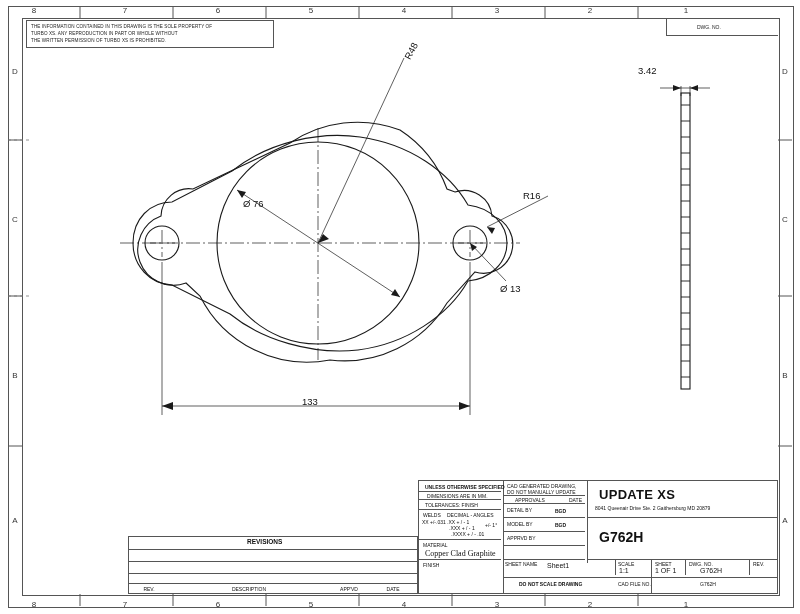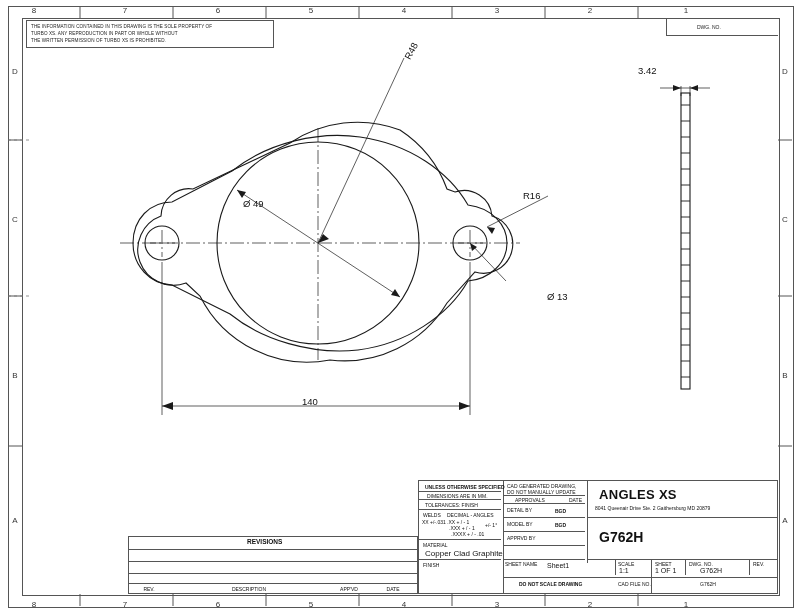--- a/index.html
+++ b/index.html
@@ -198,23 +198,23 @@
 
     <line class="dim" x1="681" y1="86" x2="681" y2="96"></line>
     <line class="dim" x1="690" y1="86" x2="690" y2="96"></line>
     <line class="dim" x1="660" y1="88" x2="710" y2="88"></line>
     <polygon points="681,88 673,85 673,91" fill="#1a1a1a"></polygon>
     <polygon points="690,88 698,85 698,91" fill="#1a1a1a"></polygon>
   </svg>
 
   <div class="lbl rot-r48" style="left:402px;top:56px;">R48</div>
   <div class="lbl" style="left:523px;top:190px;">R16</div>
-  <div class="lbl" style="left:243px;top:198px;">Ø 49</div>
-  <div class="lbl" style="left:500px;top:291px;margin-left:47px;">Ø 13</div>
-  <div class="lbl" style="left:302px;top:396px;">140</div>
+  <div class="lbl" style="left:243px;top:198px;">Ø 76</div>
+  <div class="lbl" style="left:500px;top:283px;">Ø 13</div>
+  <div class="lbl" style="left:302px;top:396px;">133</div>
   <div class="lbl" style="left:638px;top:65px;">3.42</div>
 
   <div class="rev">
     <div class="h" style="top:12px;"></div>
     <div class="h" style="top:24px;"></div>
     <div class="h" style="top:36px;"></div>
     <div class="h" style="top:46px;"></div>
     <div class="v" style="left:36px;bottom:12px;top:46px;"></div>
     <div class="v" style="left:200px;bottom:12px;top:46px;"></div>
     <div class="v" style="left:240px;bottom:12px;top:46px;"></div>
@@ -256,36 +256,36 @@
     <div class="tbtxt" style="left:8px;top:12px;">DIMENSIONS ARE IN MM.</div>
     <div class="tbtxt" style="left:6px;top:21px;">TOLERANCES:   FINISH</div>
     <div class="tbtxt" style="left:4px;top:31px;">WELDS</div>
     <div class="tbtxt" style="left:28px;top:31px;">DECIMAL - ANGLES</div>
     <div class="tbtxt" style="left:3px;top:38px;">XX +/-.031</div>
     <div class="tbtxt" style="left:28px;top:38px;">.XX     + / - 1</div>
     <div class="tbtxt" style="left:30px;top:44px;">.XXX   + / - 1</div>
     <div class="tbtxt" style="left:32px;top:50px;">.XXXX + / - .01</div>
     <div class="tbtxt" style="left:66px;top:41px;">+/- 1°</div>
     <div class="tbtxt" style="left:4px;top:61px;">MATERIAL</div>
-    <div class="matval" style="left:6px;top:68px;">Copper Clad Graphite</div>
+    <div class="matval" style="left:6px;top:68px;font-family:Liberation Serif, serif;">Copper Clad Graphite</div>
     <div class="tbtxt" style="left:4px;top:81px;">FINISH</div>
 
     <div class="tbtxt" style="left:88px;top:2px;">CAD GENERATED DRAWING,</div>
     <div class="tbtxt" style="left:88px;top:8px;">DO NOT MANUALLY UPDATE</div>
     <div class="tbtxt" style="left:96px;top:16px;">APPROVALS</div>
     <div class="tbtxt" style="left:150px;top:16px;">DATE</div>
     <div class="tbtxt" style="left:88px;top:26px;">DETAIL BY</div>
     <div class="tbtxt b" style="left:136px;top:27px;">BGD</div>
     <div class="tbtxt" style="left:88px;top:40px;">MODEL BY</div>
     <div class="tbtxt b" style="left:136px;top:41px;">BGD</div>
     <div class="tbtxt" style="left:88px;top:54px;">APPRVD BY</div>
     <div class="tbtxt" style="left:86px;top:80px;">SHEET NAME</div>
     <div class="sheetval" style="left:128px;top:81px;">Sheet1</div>
 
-    <div class="brand" style="left:180px;top:6px;">ANGLES XS</div>
+    <div class="brand" style="left:180px;top:6px;">UPDATE XS</div>
     <div class="addr" style="left:176px;top:24px;">8041 Queenair Drive Ste. 2 Gaithersburg MD 20879</div>
     <div class="partno" style="left:180px;top:48px;">G762H</div>
 
     <div class="tbtxt" style="left:199px;top:80px;">SCALE</div>
     <div class="tbtxt" style="left:236px;top:80px;">SHEET</div>
     <div class="tbtxt" style="left:270px;top:80px;">DWG. NO.</div>
     <div class="tbtxt" style="left:334px;top:80px;">REV.</div>
     <div class="sheetval" style="left:200px;top:86px;">1:1</div>
     <div class="sheetval" style="left:236px;top:86px;">1 OF 1</div>
     <div class="sheetval" style="left:281px;top:86px;">G762H</div>

